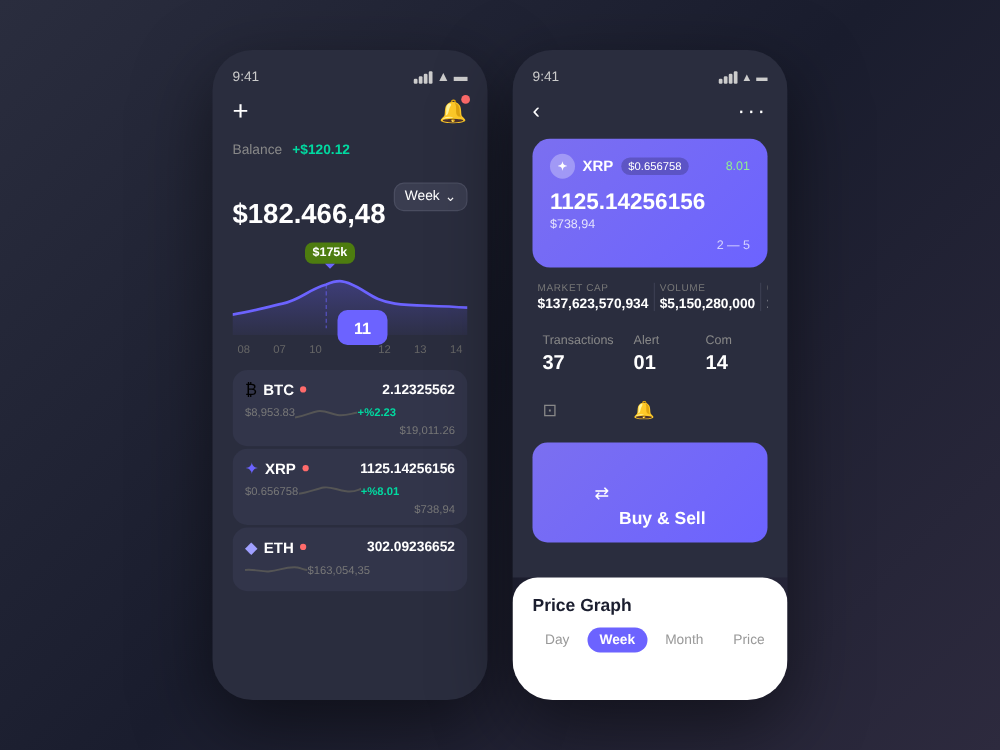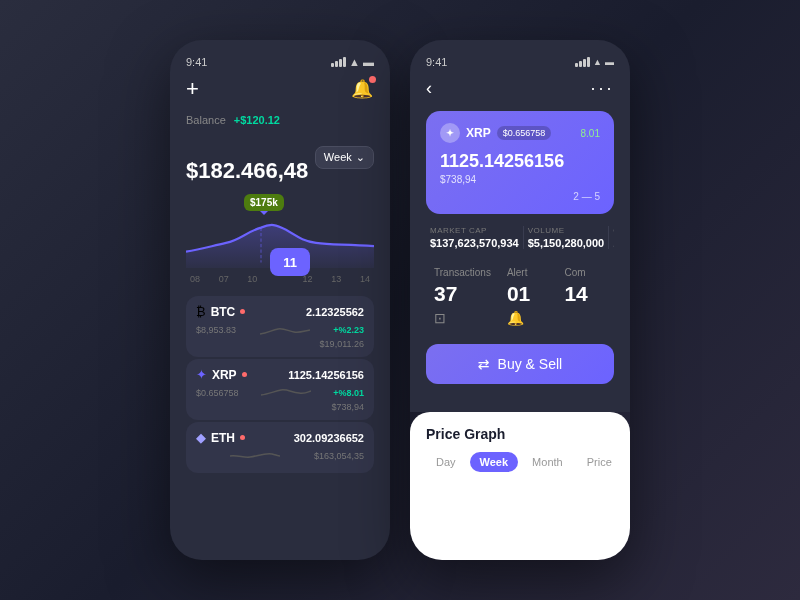--- a/index.html
+++ b/index.html
@@ -242,21 +242,21 @@
 
     .coin-amount {
       color: #fff;
       font-size: 11px;
       font-weight: 600;
       text-align: right;
     }
 
     .coin-bottom {
       display: flex;
-      justify-content: space-between;
+      justify-content: flex-start;
       align-items: center;
     }
 
     .coin-price {
       color: #777;
       font-size: 9px;
     }
 
     .coin-change {
       color: #00d9a0;
@@ -435,23 +435,23 @@
     }
 
     .tx-label {
       color: #888;
       font-size: 10px;
       margin-bottom: 4px;
     }
 
     .tx-value {
       color: #fff;
-      font-size: 21px;
-      font-weight: 700;
-      margin-bottom: 4px;
+      font-size: 16px;
+      font-weight: 700;
+      margin-bottom: 20px;
     }
 
     .tx-icon {
       color: #888;
       font-size: 14px;
     }
 
     
     .buy-sell-btn {
       background: linear-gradient(135deg, #7b6ff0, #6c63ff);
@@ -466,21 +466,22 @@
     }
 
     .buy-sell-icon {
       color: #fff;
       font-size: 14px;
     }
 
     .buy-sell-text {
       color: #fff;
       font-size: 14px;
-      font-weight: 400;
+      font-weight: 700;
+      margin-top: 40px;
     }
 
     
     .price-graph-card {
       background: #fff;
       border-radius: 20px 20px 0 0;
       padding: 14px 16px;
       flex: 1;
     }
 

